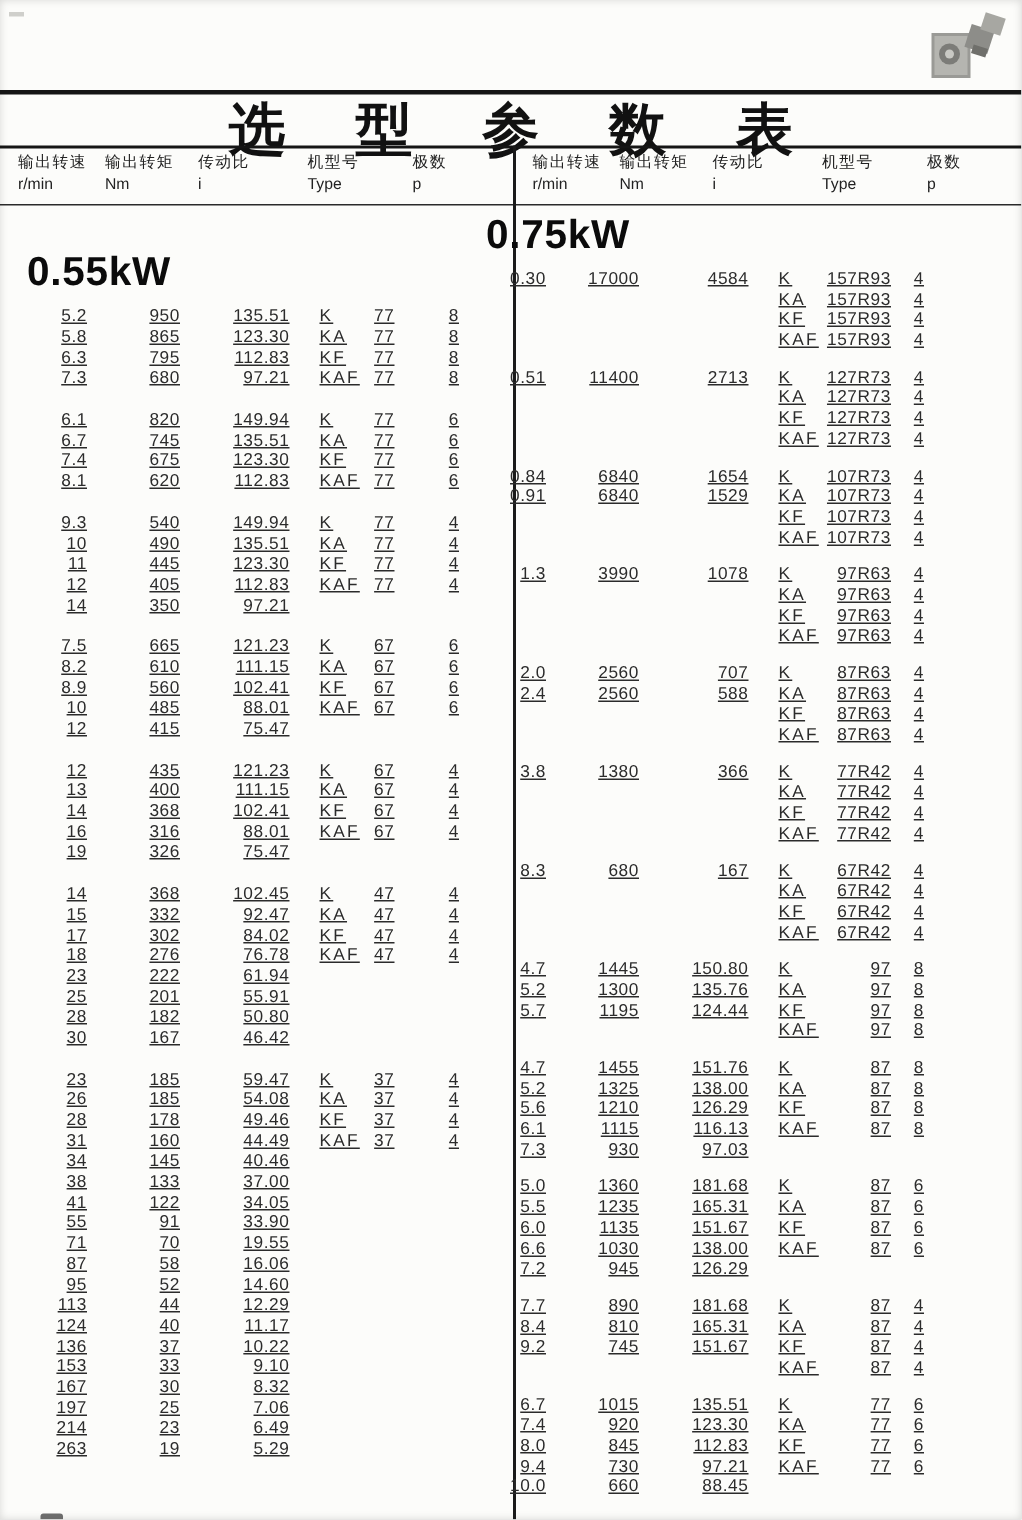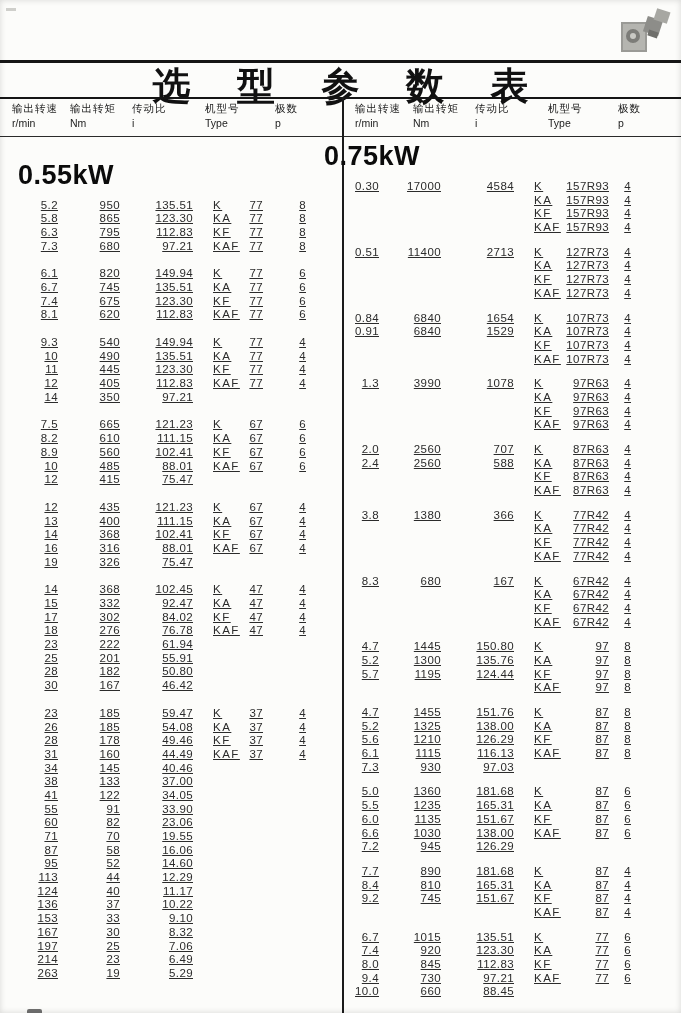--- a/index.html
+++ b/index.html
@@ -46,21 +46,21 @@
   .body-row{position:absolute;top:140px;left:0;width:596px;display:flex;align-items:center;}
   .half{box-sizing:border-box;}
   .half-left{width:343px;}
   .half-right{width:338px;}
   .power-title{
     font-size:27px;font-weight:bold;color:#0b0b0b;
     margin:1px 0 9px 18px;line-height:30px;letter-spacing:0.5px;
   }
   .block{margin-top:14px;text-decoration:underline;}
   .block:first-child{margin-top:0;}
-  .half-right .block{margin-top:11px;margin-left:15px;}
+  .half-right .block{margin-top:11px;}
   .half-right .block:first-child{margin-top:0;}
   .row{display:flex;height:13.7px;line-height:13.7px;font-size:11.5px;white-space:nowrap;}
   .cell{display:inline-block;letter-spacing:0.4px;}
   .c-speed{width:58px;text-align:right;}
   .c-torque{width:62px;text-align:right;}
   .c-ratio{width:73px;text-align:right;}
   .c-tprefix{width:40px;text-align:left;padding-left:20px;box-sizing:border-box;overflow:visible;letter-spacing:1.5px;}
   .c-tsize{width:30px;text-align:right;}
   .c-poles{width:43px;text-align:right;}
   .half-right .c-tsize{width:55px;}
@@ -469,28 +469,20 @@
             </div>
             <div class="row">
               <span class="cell c-speed">55</span>
               <span class="cell c-torque">91</span>
               <span class="cell c-ratio">33.90</span>
               <span class="cell c-tprefix"></span>
               <span class="cell c-tsize"></span>
               <span class="cell c-poles"></span>
             </div>
             <div class="row">
-              <span class="cell c-speed">60</span>
-              <span class="cell c-torque">82</span>
-              <span class="cell c-ratio">23.06</span>
-              <span class="cell c-tprefix"></span>
-              <span class="cell c-tsize"></span>
-              <span class="cell c-poles"></span>
-            </div>
-            <div class="row">
               <span class="cell c-speed">71</span>
               <span class="cell c-torque">70</span>
               <span class="cell c-ratio">19.55</span>
               <span class="cell c-tprefix"></span>
               <span class="cell c-tsize"></span>
               <span class="cell c-poles"></span>
             </div>
             <div class="row">
               <span class="cell c-speed">87</span>
               <span class="cell c-torque">58</span>

